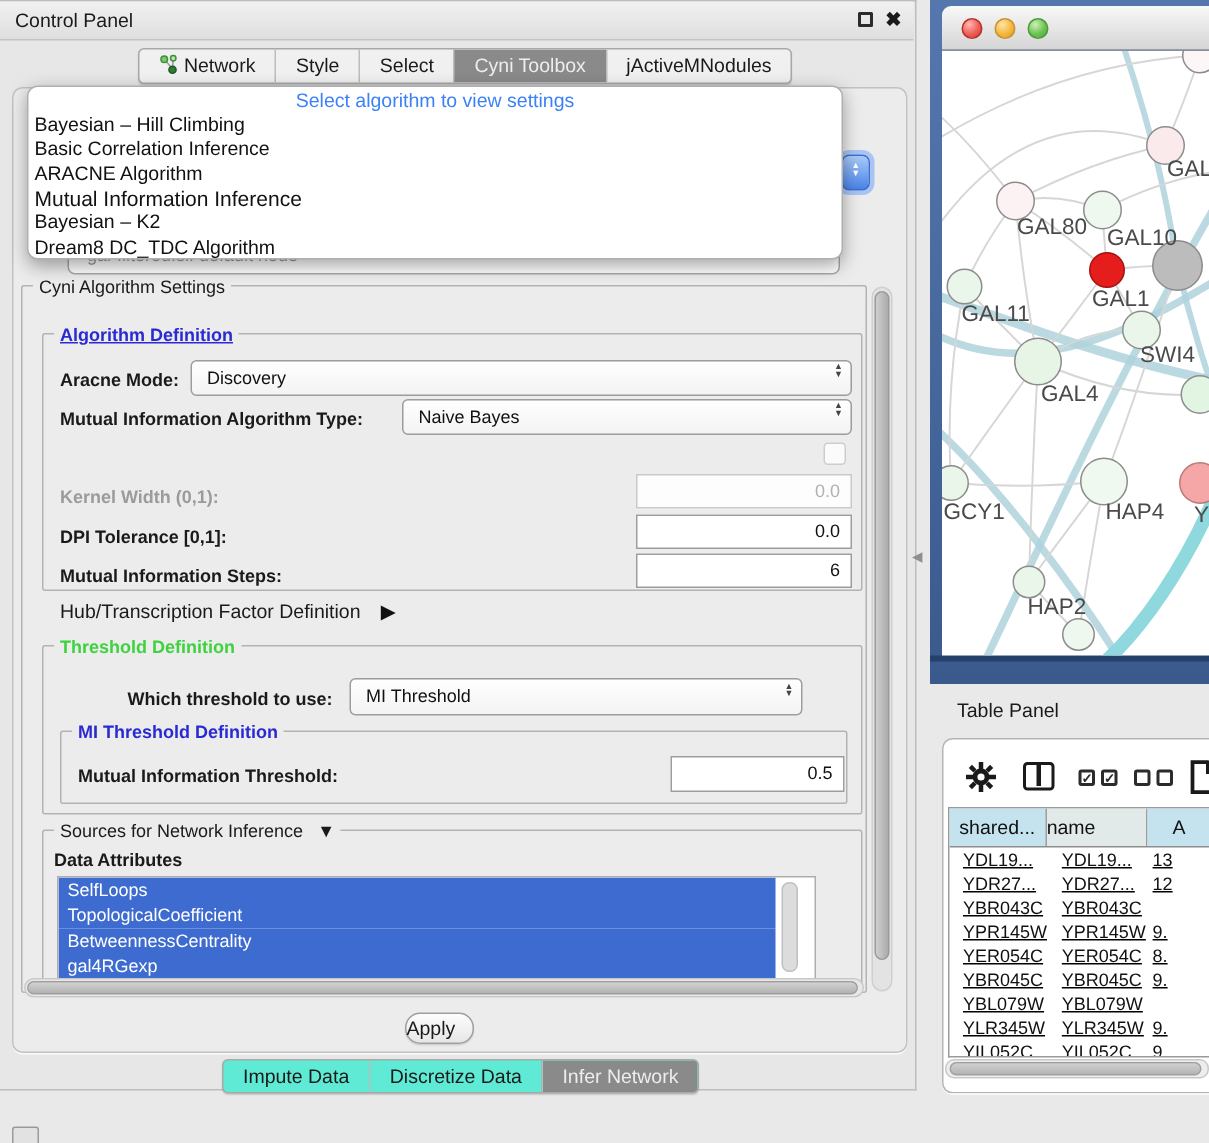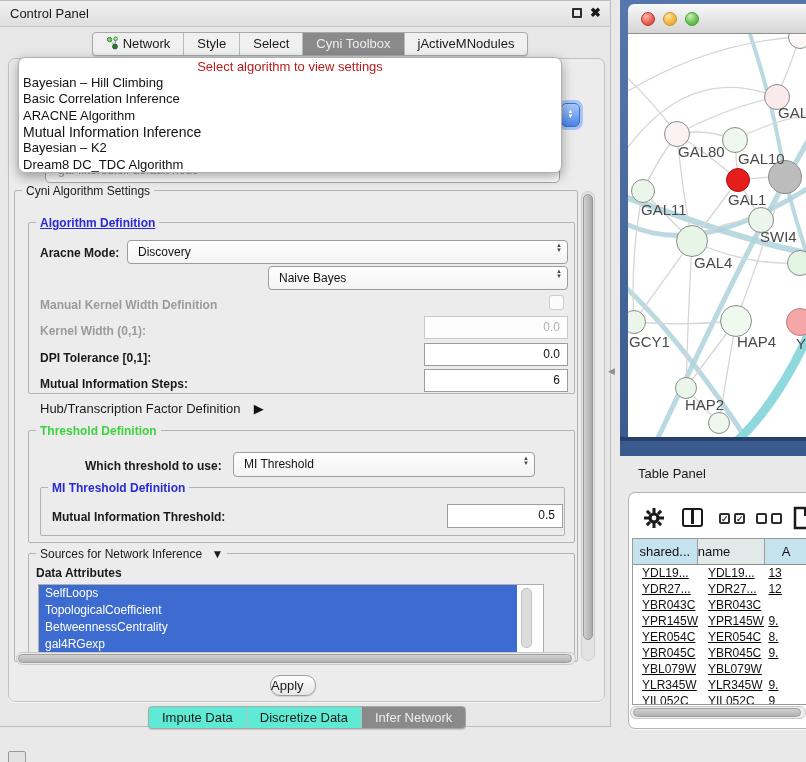--- a/index.html
+++ b/index.html
@@ -78,21 +78,21 @@
     <span>gal-filtered.sif default node</span>
   </div>
 
   <div class="abs" style="left:561px;top:103px;width:19px;height:24px;border-radius:5px;border:1px solid #3a6fd0;
               background:linear-gradient(#a9caf8,#4a84e8);box-shadow:0 0 0 3px rgba(122,170,248,.6);z-index:3;">
     <div style="color:#fff;font-size:6px;line-height:5px;text-align:center;padding-top:5px;">▲<br>▼</div>
   </div>
 
   <div class="abs" style="left:18px;top:57px;width:544px;height:116px;background:#fff;border:1px solid #b0b0b0;border-radius:7px;
               box-shadow:0 4px 12px rgba(0,0,0,.35);z-index:9;overflow:hidden;">
-    <div style="height:17px;line-height:17px;text-align:center;font-size:13px;color:#b91c1c;">Select algorithm to view settings</div>
+    <div style="height:17px;line-height:17px;text-align:center;font-size:13px;color:#3b82f6;">Select algorithm to view settings</div>
     <div style="height:16px;line-height:16px;padding-left:4px;font-size:13px;color:#111;">Bayesian – Hill Climbing</div>
     <div style="height:16px;line-height:16px;padding-left:4px;font-size:13px;color:#111;">Basic Correlation Inference</div>
     <div style="height:17px;line-height:17px;padding-left:4px;font-size:13px;color:#111;font-weight:normal;">ARACNE Algorithm</div>
     <div style="height:16px;line-height:16px;padding-left:4px;font-size:14px;color:#111;">Mutual Information Inference</div>
     <div style="height:16px;line-height:16px;padding-left:4px;font-size:13px;color:#111;">Bayesian – K2</div>
     <div style="height:17px;line-height:17px;padding-left:4px;font-size:13px;color:#111;">Dream8 DC_TDC Algorithm</div>
   </div>
 
   <div class="abs gbox" style="left:14px;top:190px;width:564px;height:472px;"></div>
   <span class="gtitle abs" style="left:22px;top:184px;color:#1a1a1a;">Cyni Algorithm Settings</span>
@@ -103,26 +103,26 @@
 
   <div class="abs gbox" style="left:28px;top:222px;width:547px;height:172px;"></div>
   <span class="gtitle abs b" style="left:36px;top:216px;color:#2a2ad4;text-decoration:underline;">Algorithm Definition</span>
 
   <span class="abs lbl b" style="left:40px;top:246px;">Aracne Mode:</span>
   <div class="abs combo" style="left:127px;top:240px;width:441px;height:24px;">
     <span>Discovery</span>
     <span class="spin">▲<br>▼</span>
   </div>
 
+  <span class="abs lbl b" style="left:40px;top:272px;">Mutual Information Algorithm Type:</span>
   <div class="abs combo" style="left:268px;top:266px;width:300px;height:24px;">
     <span>Naive Bayes</span>
     <span class="spin">▲<br>▼</span>
   </div>
 
-  <span class="abs lbl b lbl-dis" style="left:40px;top:298px;">Manual Kernel Width Definition</span>
   <div class="abs" style="left:549px;top:295px;width:15px;height:15px;background:#fbfbfb;border:1px solid #cdcdcd;border-radius:3px;"></div>
 
   <span class="abs lbl b lbl-dis" style="left:40px;top:324px;">Kernel Width (0,1):</span>
   <div class="abs tfield dis" style="left:424px;top:316px;width:144px;height:23px;">0.0</div>
 
   <span class="abs lbl b" style="left:40px;top:351px;">DPI Tolerance [0,1]:</span>
   <div class="abs tfield" style="left:424px;top:343px;width:144px;height:23px;">0.0</div>
 
   <span class="abs lbl b" style="left:40px;top:377px;">Mutual Information Steps:</span>
   <div class="abs tfield" style="left:424px;top:369px;width:144px;height:23px;">6</div>

